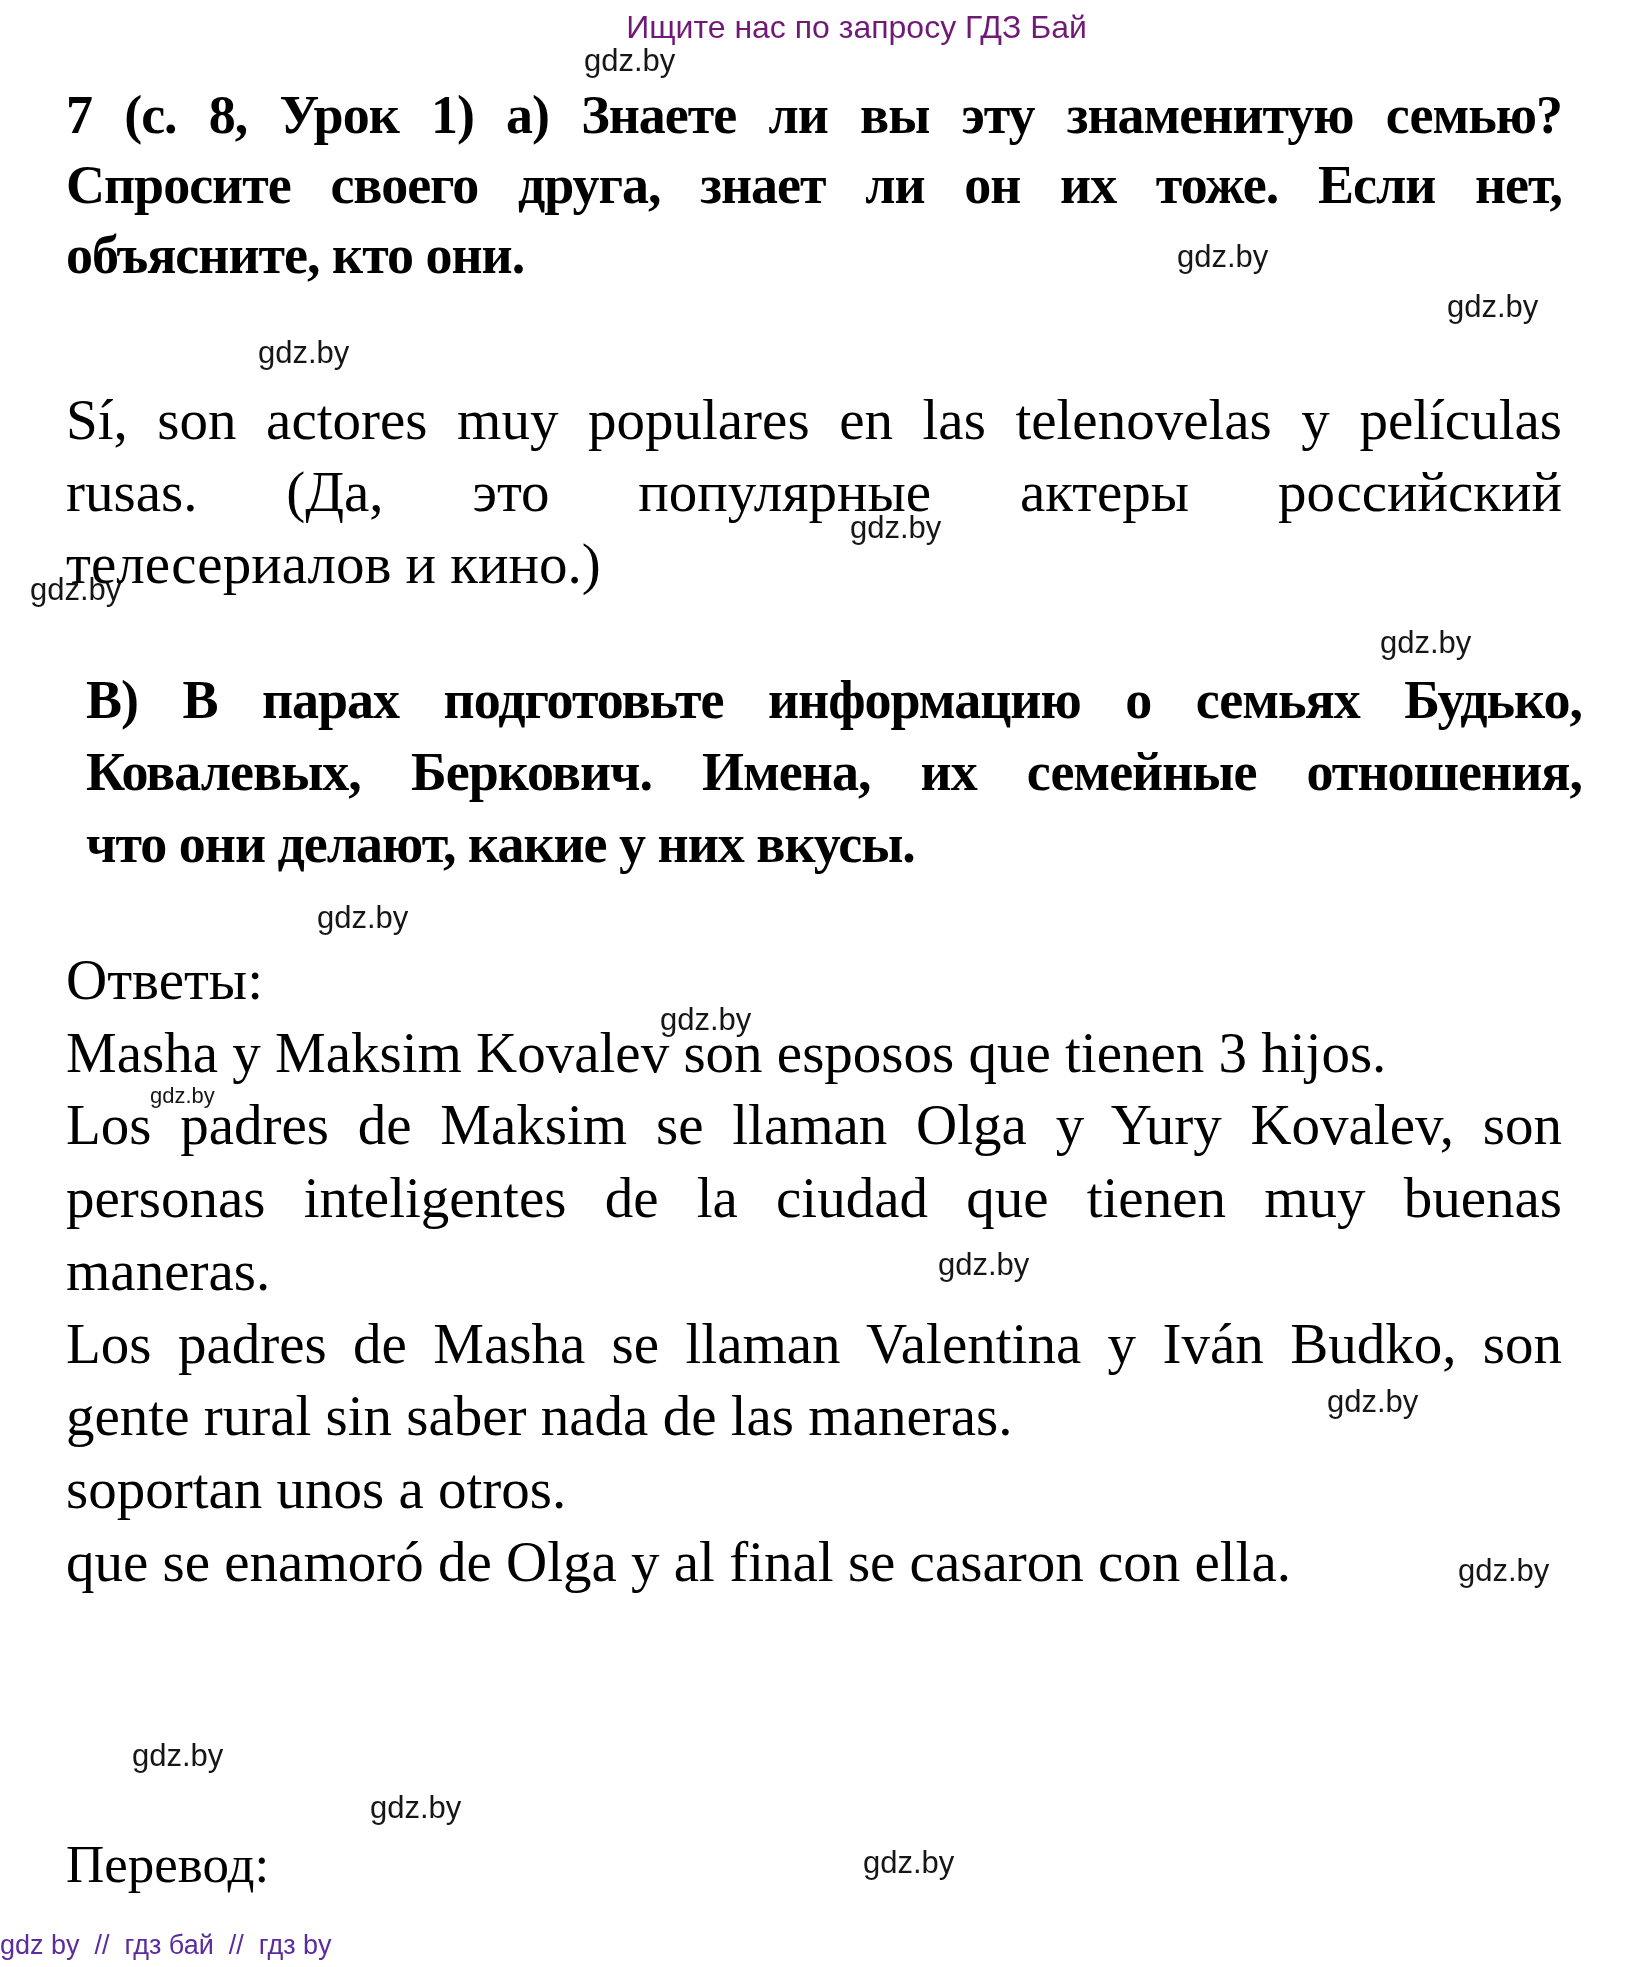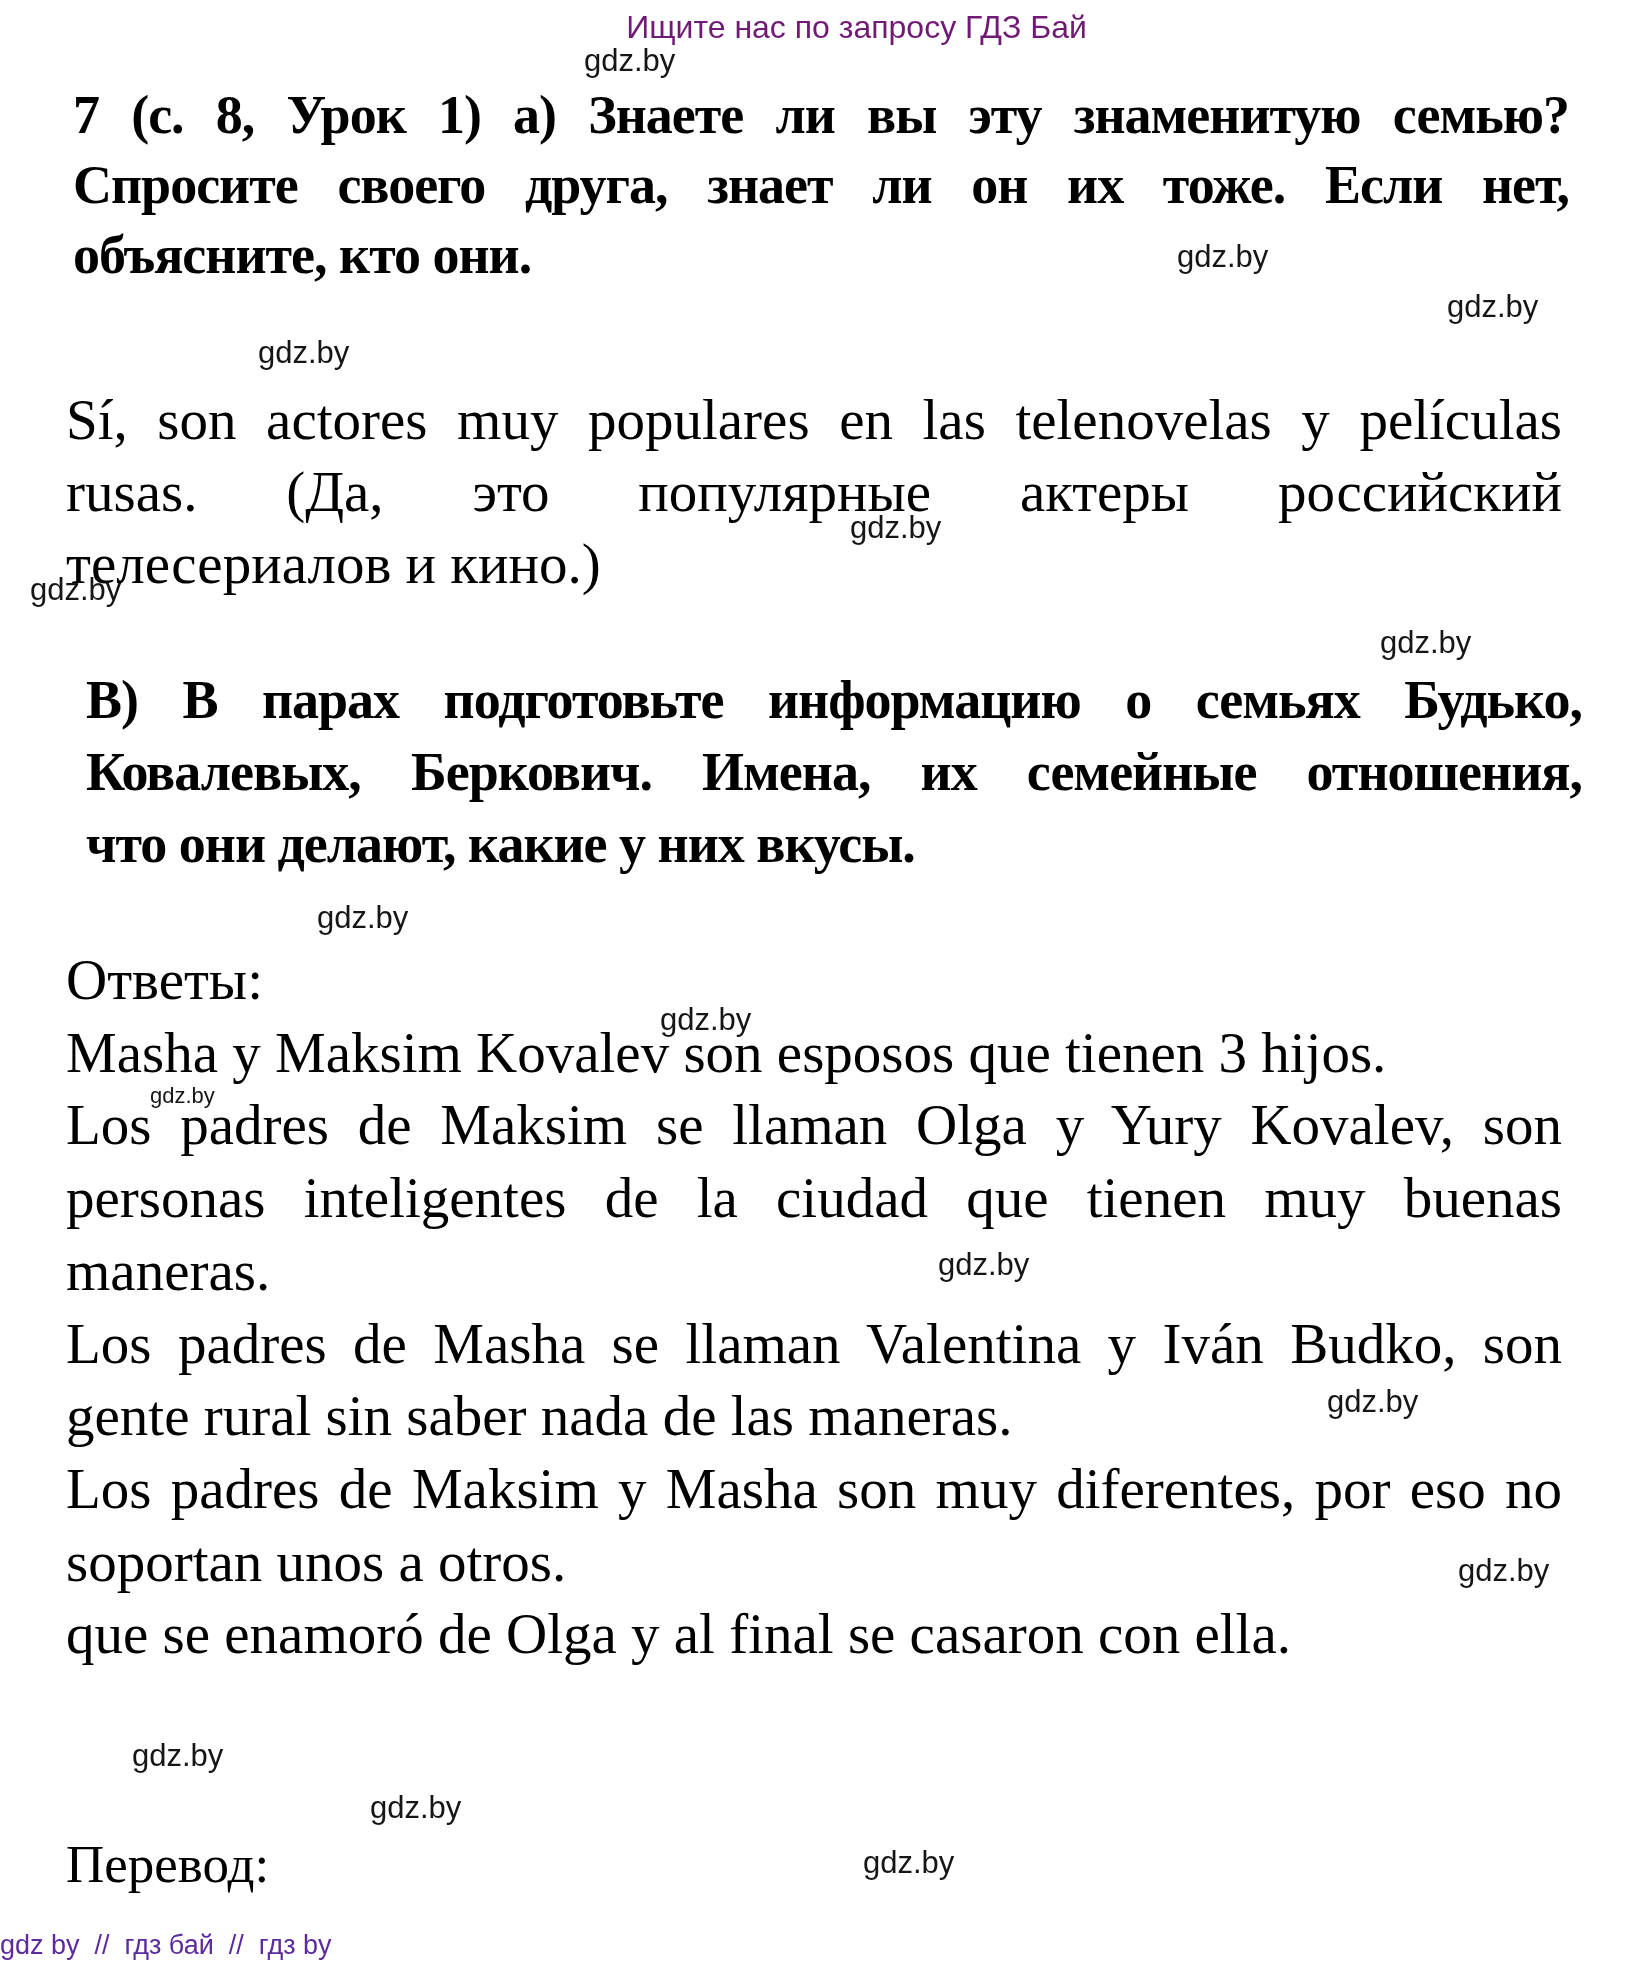--- a/index.html
+++ b/index.html
@@ -17,21 +17,21 @@
     white-space:pre;
   }
   .wm{
     position:absolute;font-family:"Liberation Sans",sans-serif;
     font-size:31px;line-height:34px;color:#161616;white-space:nowrap;
   }
   .wm.small{font-size:22px;line-height:24px;}
   .tblock{position:absolute;left:66px;width:1496px;}
   .tblock .ln{white-space:nowrap;}
   .tblock .ln.j{text-align:justify;text-align-last:justify;white-space:normal;}
-  .h1{font-weight:bold;font-size:54px;line-height:70px;letter-spacing:-1px;margin-left:7px;}
+  .h1{font-weight:bold;font-size:54px;line-height:70px;letter-spacing:-1px;}
   .hb{font-weight:bold;font-size:54px;line-height:72px;letter-spacing:-1px;}
   .body-par{font-size:57px;line-height:72px;}
   .answers{font-size:57px;line-height:72.7px;}
   .single{font-size:53px;line-height:72px;}
 </style>
 </head>
 <body>
 
 <div class="promo" style="color: #701a75; padding-left: 41px;">Ищите нас по запросу ГДЗ Бай</div>
 
@@ -71,21 +71,20 @@
 </div>
 
 <div class="tblock answers" style="top:944px;">
   <div class="ln">Ответы:</div>
   <div class="ln">Masha y Maksim Kovalev son esposos que tienen 3 hijos.</div>
   <div class="ln j">Los padres de Maksim se llaman Olga y Yury Kovalev, son</div>
   <div class="ln j">personas inteligentes de la ciudad que tienen muy buenas</div>
   <div class="ln">maneras.</div>
   <div class="ln j">Los padres de Masha se llaman Valentina y Iván Budko, son</div>
   <div class="ln">gente rural sin saber nada de las maneras.</div>
-  <div class="ln j">Los padres de Maksim y Masha son muy diferentes, por eso no</div>
   <div class="ln">soportan unos a otros.</div>
   <div class="ln">que se enamoró de Olga y al final se casaron con ella.</div>
 </div>
 
 <div class="tblock single" style="top:1828px;">
   <div class="ln">Перевод:</div>
 </div>
 
 <div class="footer" style="color: rgb(92, 43, 158);">gdz by  //  гдз бай  //  гдз by</div>
 

